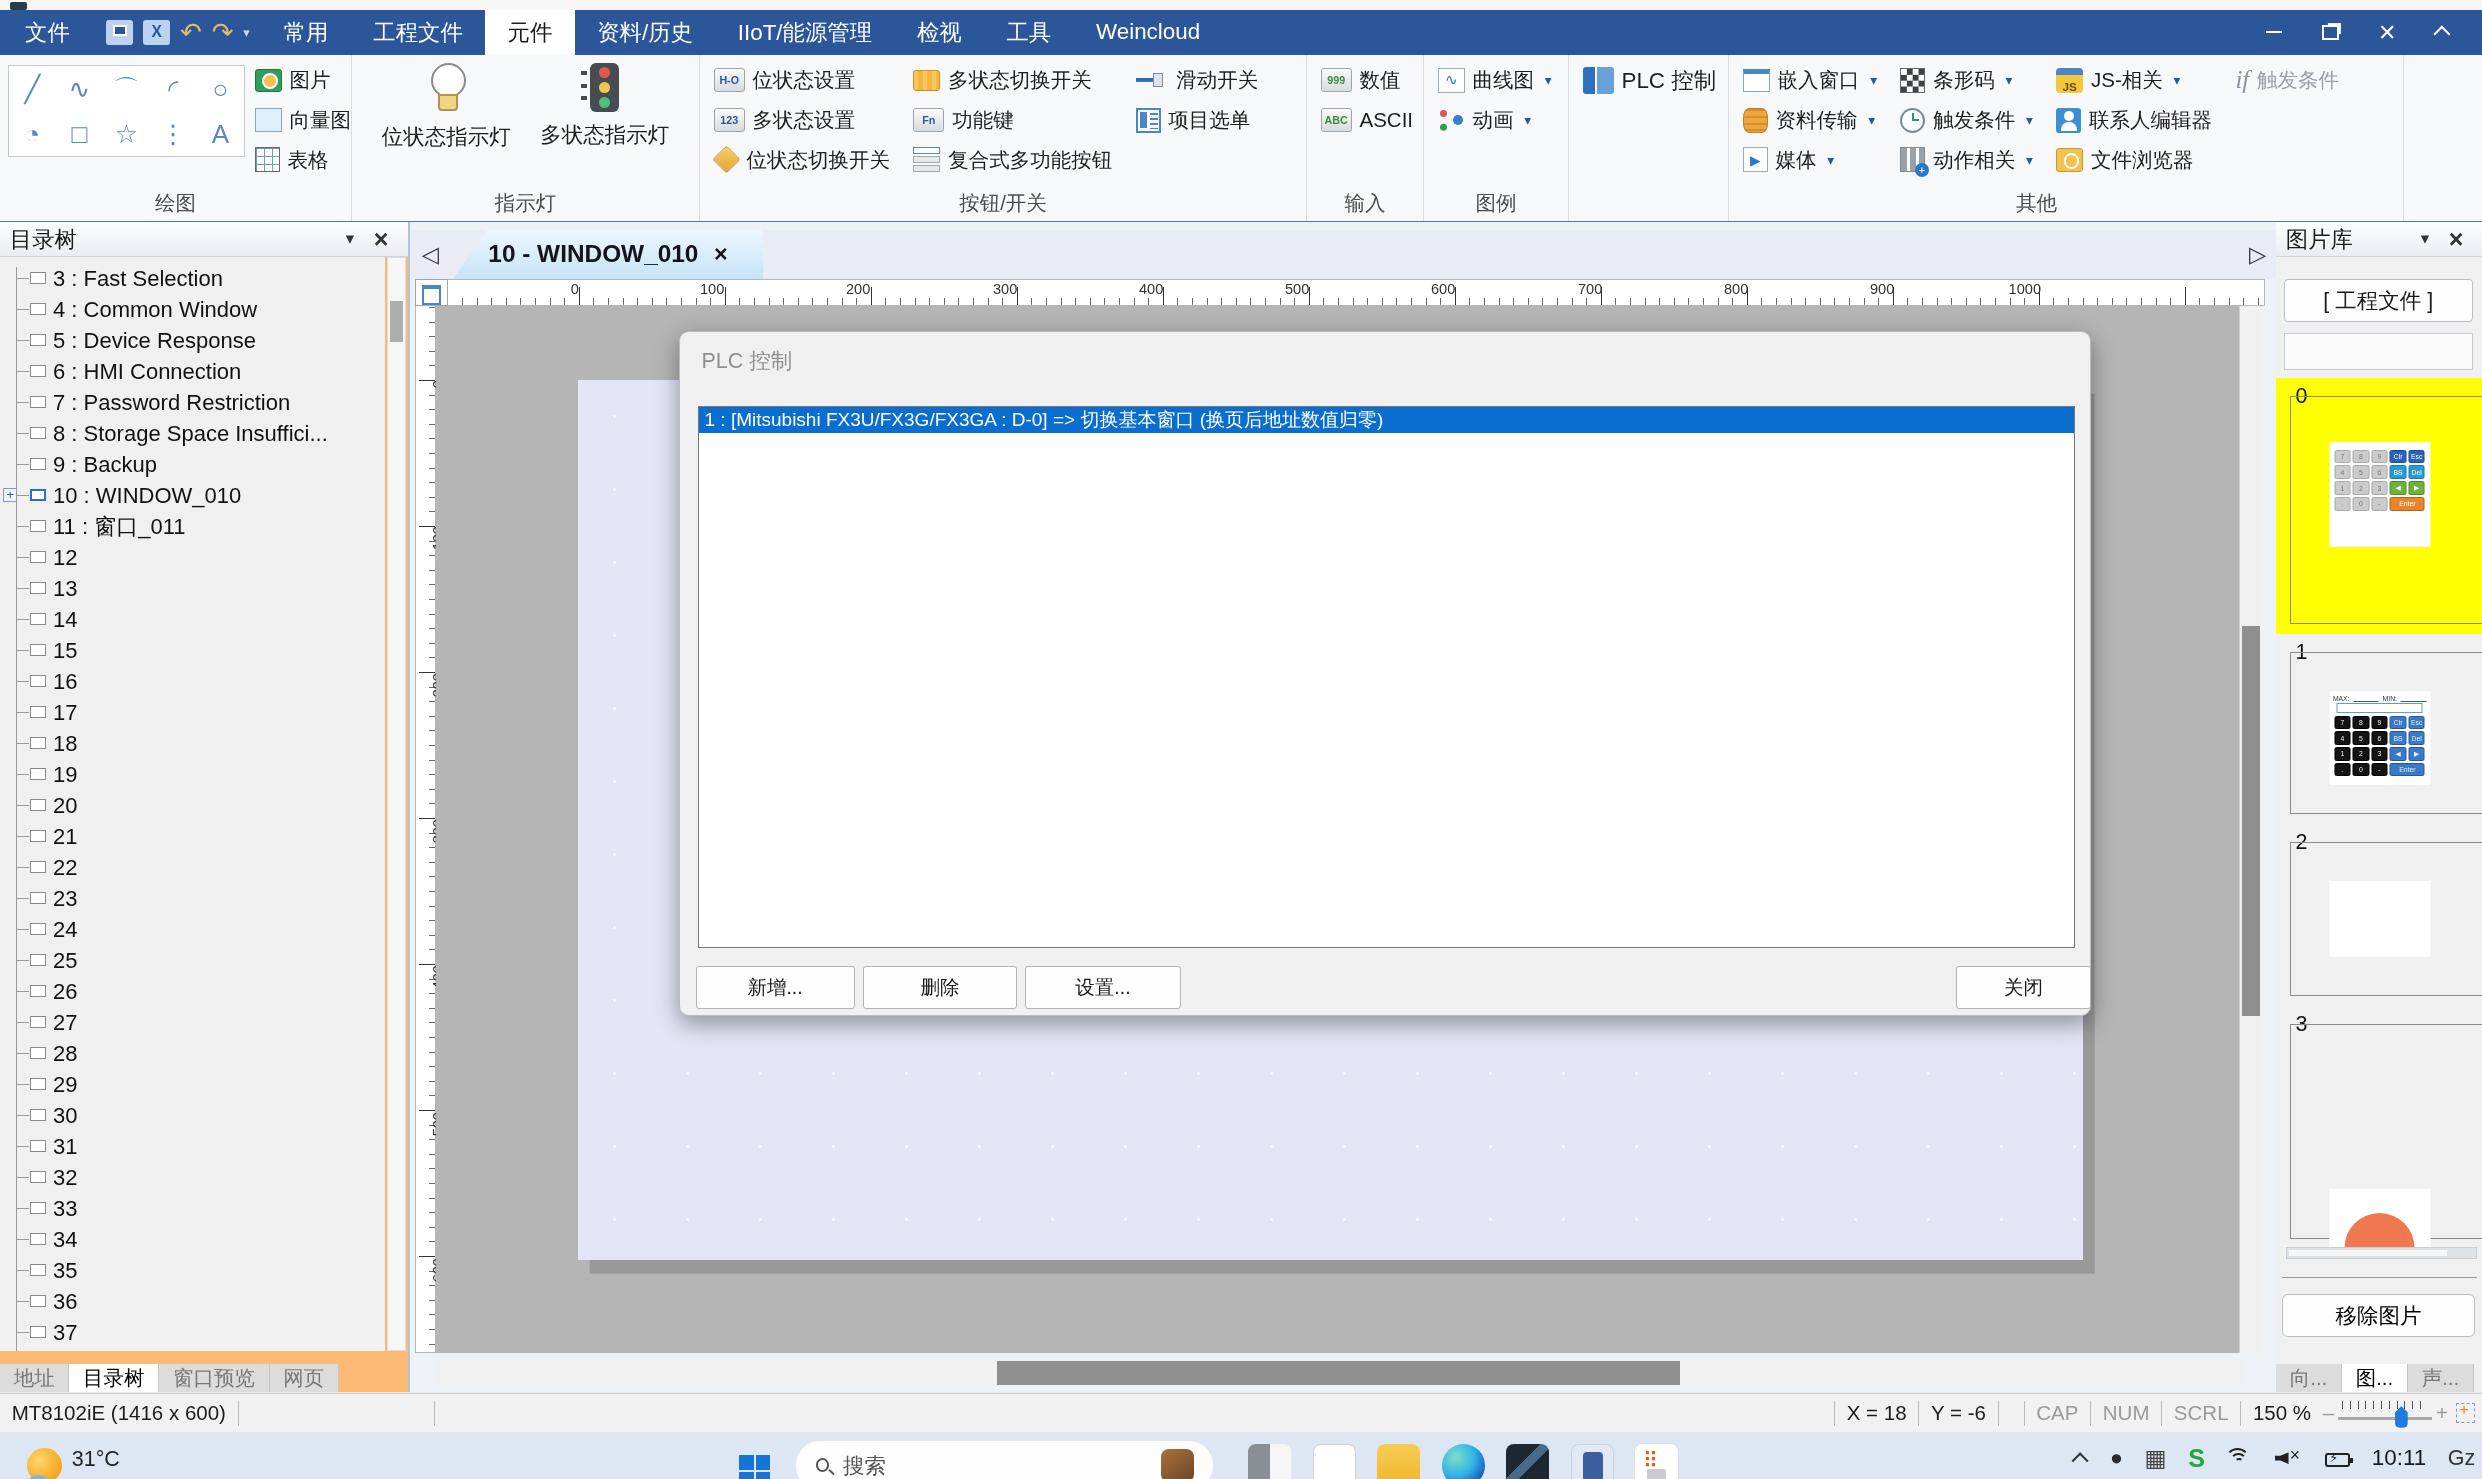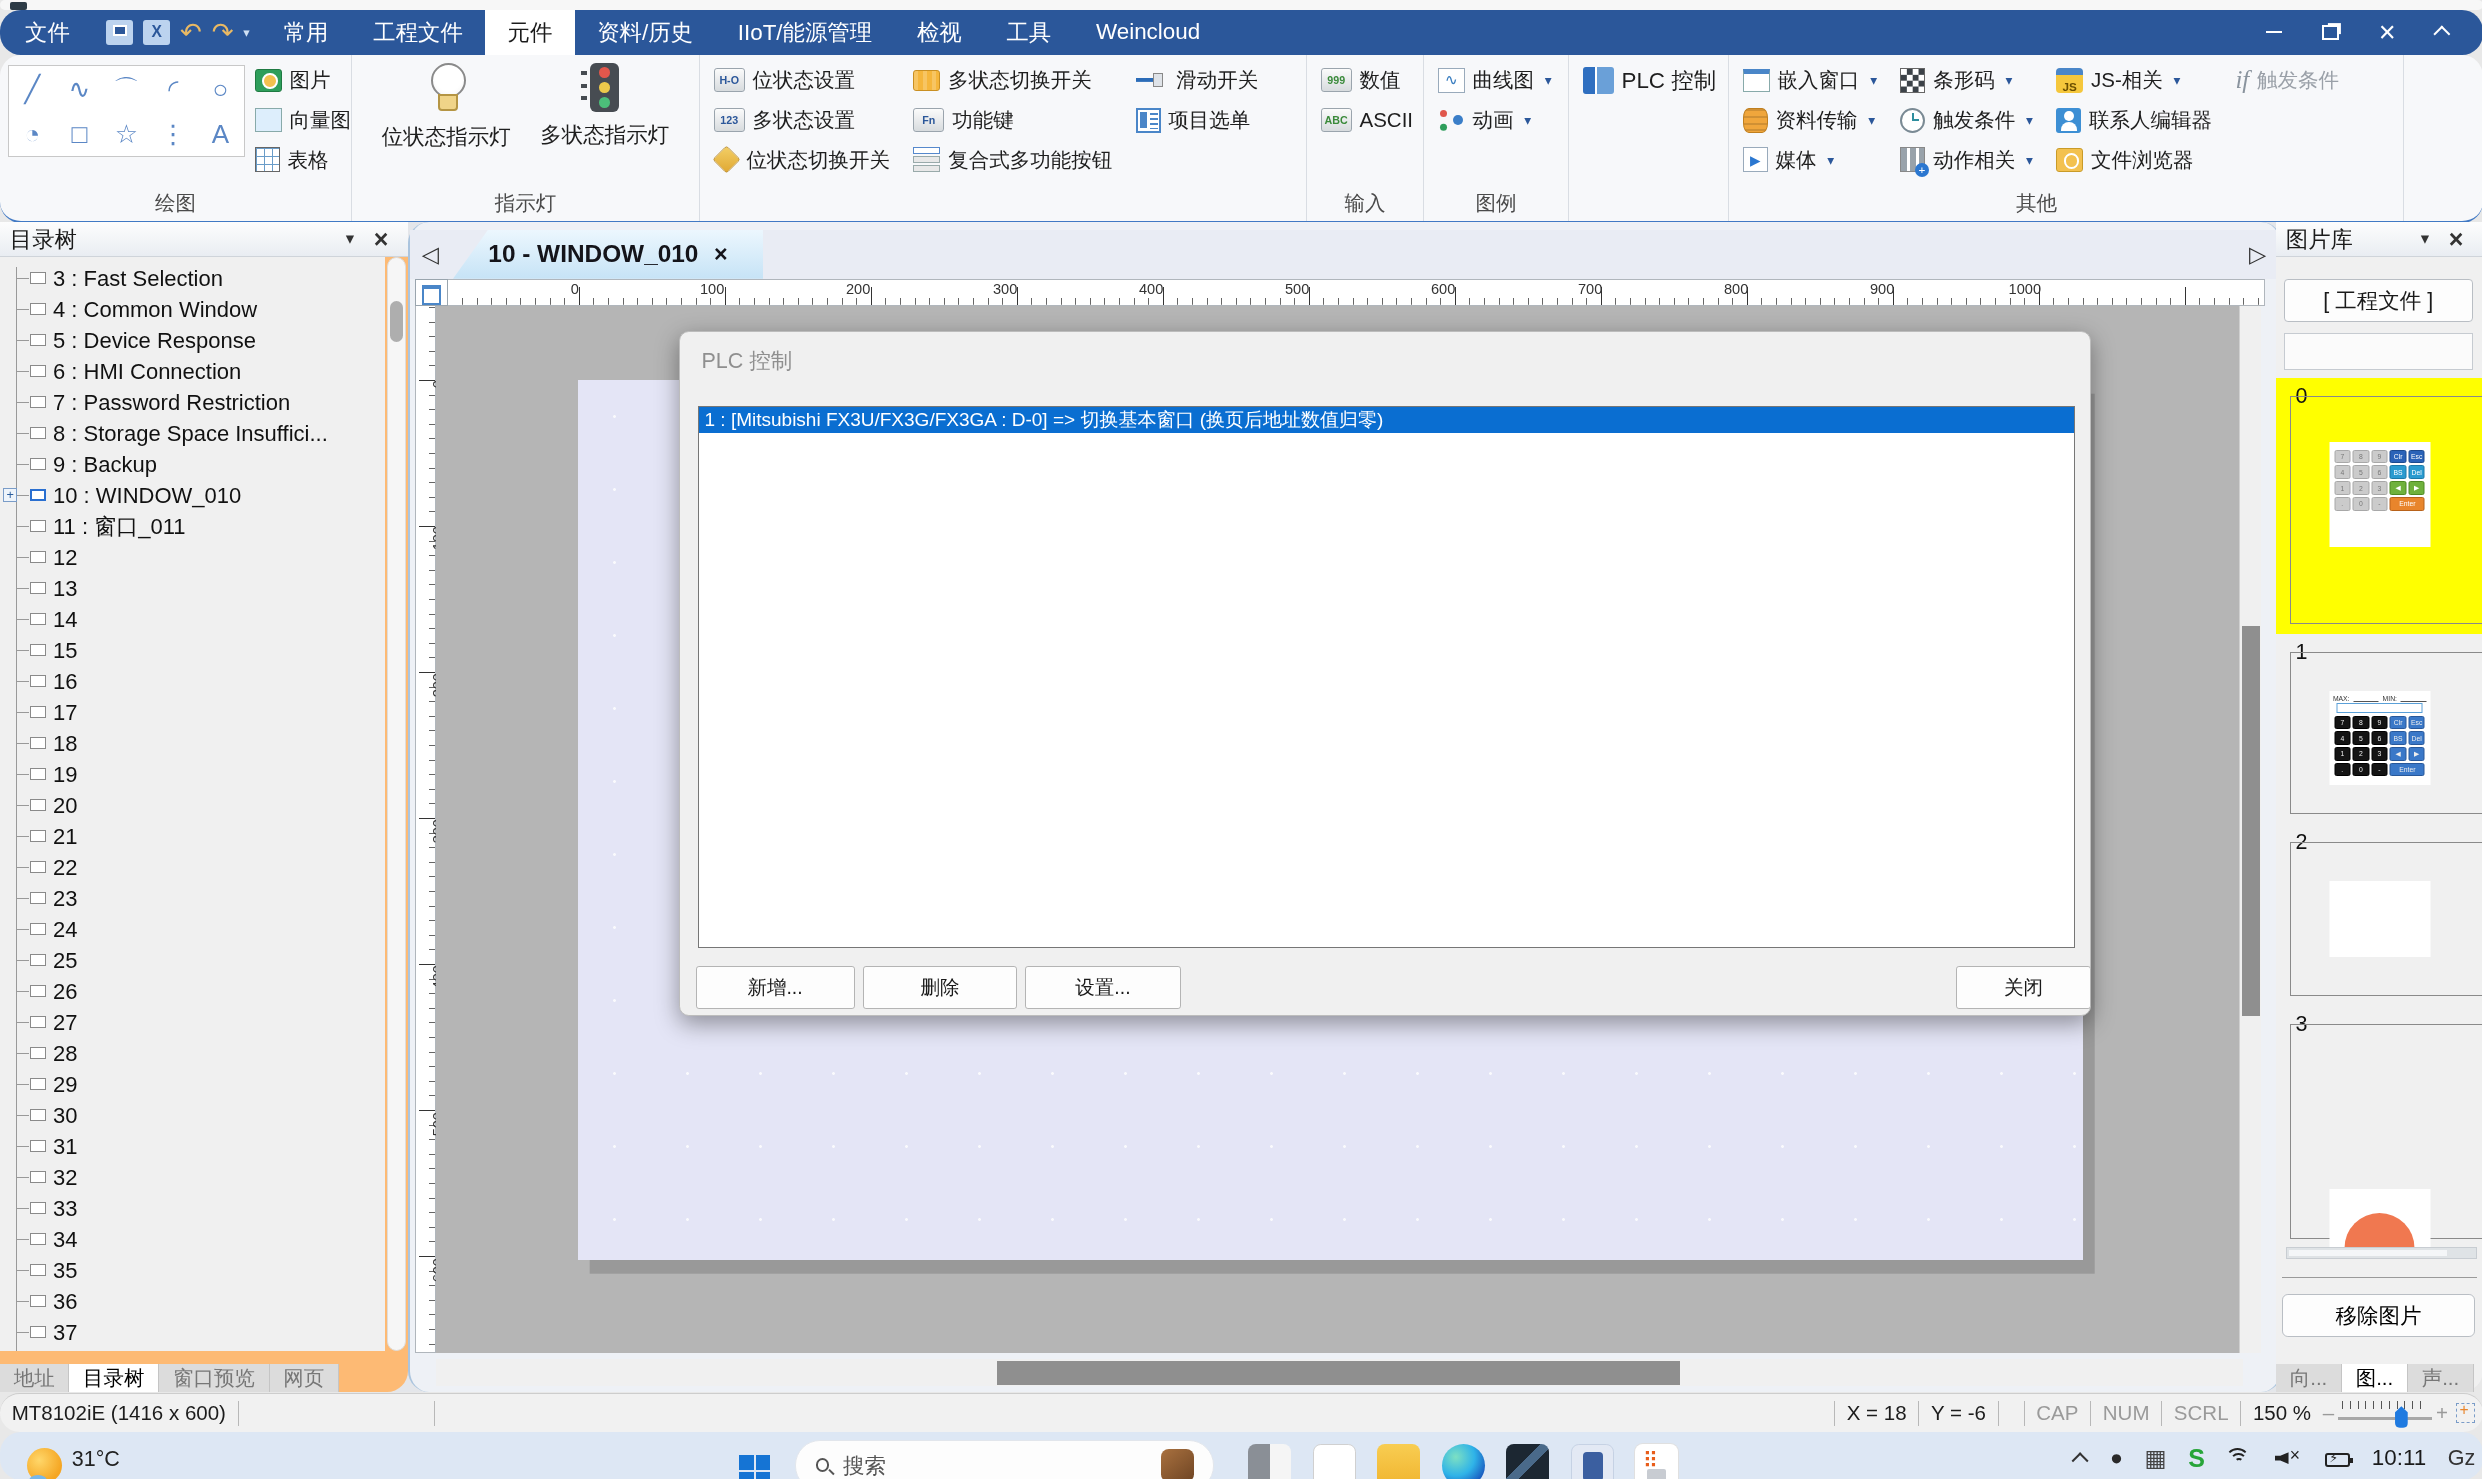--- a/index.html
+++ b/index.html
@@ -1,18 +1,18 @@
 <!DOCTYPE html>
 <html><head>
 <meta charset="utf-8">
 <style>
   * { margin:0; padding:0; box-sizing:border-box; }
   html,body { width:2483px; height:1479px; overflow:hidden; }
   body { font-family:"Liberation Sans","DejaVu Sans",sans-serif; background:#e8e8e8; position:relative; }
-  .abs { position:absolute;border-radius:21px; }
+  .abs { position:absolute; }
 
   
   #titlebar { left:0; top:0; width:2483px; height:9.8px; background:#f7f7f7; }
   #titlebar .mini-ico { position:absolute; left:9.8px; top:2px; width:17.6px; height:7.8px; background:#2d3b46; border-radius:2px; }
 
   
   #menubar { left:0; top:9.8px; width:2483px; height:45px; background:#2b579a; display:flex; align-items:stretch; color:#fff; font-size:22.4px; }
   .file-btn { display:flex; align-items:center; padding:0 25px; cursor:pointer; }
   .qa { display:flex; align-items:center; gap:9.8px; padding:0 11.7px; }
   .qa-ico { width:27px; height:25px; border-radius:2.9px; background:#bcd3ef; position:relative; }
@@ -330,20 +330,21 @@
         <div class="ritem">
             <span class="slideico"></span>
             <span>滑动开关</span>
           </div>
         <div class="ritem">
             <span class="listico"></span>
             <span>项目选单</span>
           </div>
       </div>
     </div>
+    <div class="glabel">按钮/开关</div>
   </div>
 
   <div class="rgroup" style="width:117px">
     <div class="gcols">
         <div class="col">
       <div class="ritem">
             <span class="kico green">999</span>
             <span>数值</span>
           </div>
       <div class="ritem">

